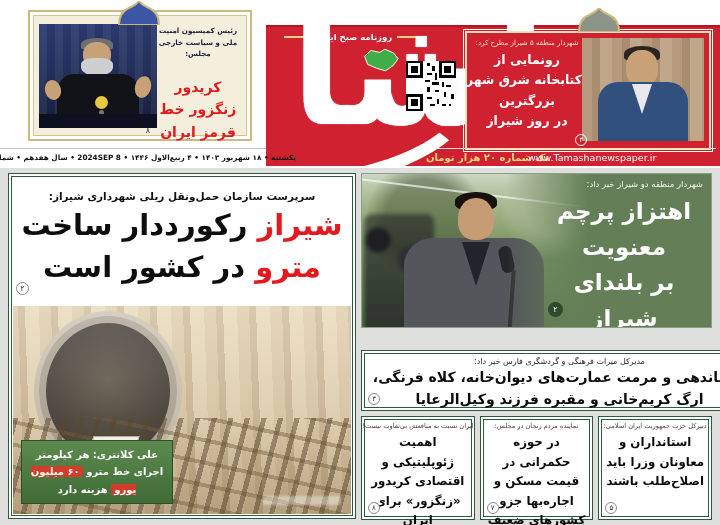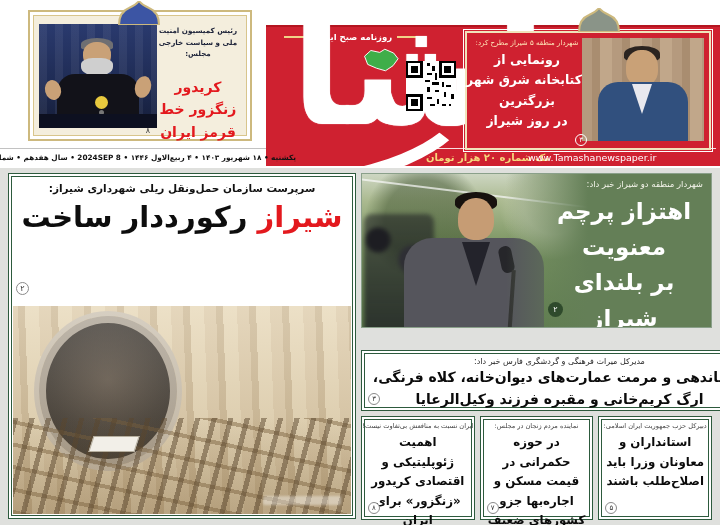--- a/index.html
+++ b/index.html
@@ -62,21 +62,21 @@
   .date-strip { position:absolute; left:0; top:148px; width:266px; height:18px; background:#ffffff; border-top:1px solid #c2c2c2; display:flex; align-items:center; justify-content:center; }
   .dateline { font-size:7.3px; color:#111; white-space:nowrap; font-weight:bold; }
 
   
   .main { position:absolute; top:168px; left:0; width:720px; height:357px; background:#dfe0dd; }
 
   .frame { background:#fff; border:1px solid #2d5a3d; box-shadow: inset 0 0 0 2px #ffffff, inset 0 0 0 3px #2d5a3d; }
 
   
   .lead-box { position:absolute; left:8px; top:5px; width:348px; height:346px; }
-  .lead-kicker { margin-top:8px; text-align:center; font-size:10.5px; font-weight:bold; color:#111; }
+  .lead-kicker { margin-top:16px; text-align:center; font-size:10.5px; font-weight:bold; color:#111; }
   .lead-headline { text-align:center; font-size:29px; font-weight:bold; color:#0d0d0d; line-height:1.45; margin-top:2px; }
   .red { color:#e3191e; }
   .lead-ref { position:absolute; left:7px; top:108px; width:13px; height:13px; border:1px solid #8a8a8a; border-radius:50%; font-size:8px; color:#333; display:flex; align-items:center; justify-content:center; background:#fff; z-index:2; }
 
   .lead-photo { position:absolute; left:4px; right:4px; bottom:4px; height:208px; overflow:hidden;
     background: repeating-linear-gradient(88deg,#dcc9a6 0 12px,#cbb691 12px 19px,#e6d6b4 19px 33px); }
   .lead-photo::after { content:""; position:absolute; inset:0; background:linear-gradient(180deg, rgba(255,255,255,.25), rgba(120,95,60,.18)); }
   .tunnel { position:absolute; left:26px; top:10px; width:138px; height:150px; border-radius:50%;
     background: radial-gradient(circle at 50% 42%, #53483c 0%, #332d26 55%, #211d18 100%);
     border:7px solid #a99f90; box-shadow:0 0 0 5px #c9bfae; }
@@ -226,27 +226,33 @@
 </div>
 
 <div class="main">
 
   <div class="lead-box frame">
     <div class="lead-kicker">سرپرست سازمان حمل‌ونقل ریلی شهرداری شیراز:</div>
     <div class="lead-headline">
       <div>
         <span class="red">شیراز</span><span> رکورددار ساخت</span>
       </div>
+      <div>
+        <span class="red">مترو</span><span> در کشور است</span>
+      </div>
     </div>
     <div class="lead-ref">۲</div>
 
     <div class="lead-photo">
       <div class="tunnel"></div>
       <div class="rails"></div>
       <div class="table-prop"></div>
+      <div class="photo-caption">
+        <span>علی کلانتری: هر کیلومتر اجرای خط مترو </span><span class="cap-hl">۶۰ میلیون یورو</span><span> هزینه دارد</span>
+      </div>
       <div class="photo-credit"></div>
     </div>
   </div>
 
   <div class="feature-box">
     <div class="cable"></div>
     <div class="crowd"></div>
     <div class="f-body"></div>
     <div class="f-shirt"></div>
     <div class="f-hair"></div>

